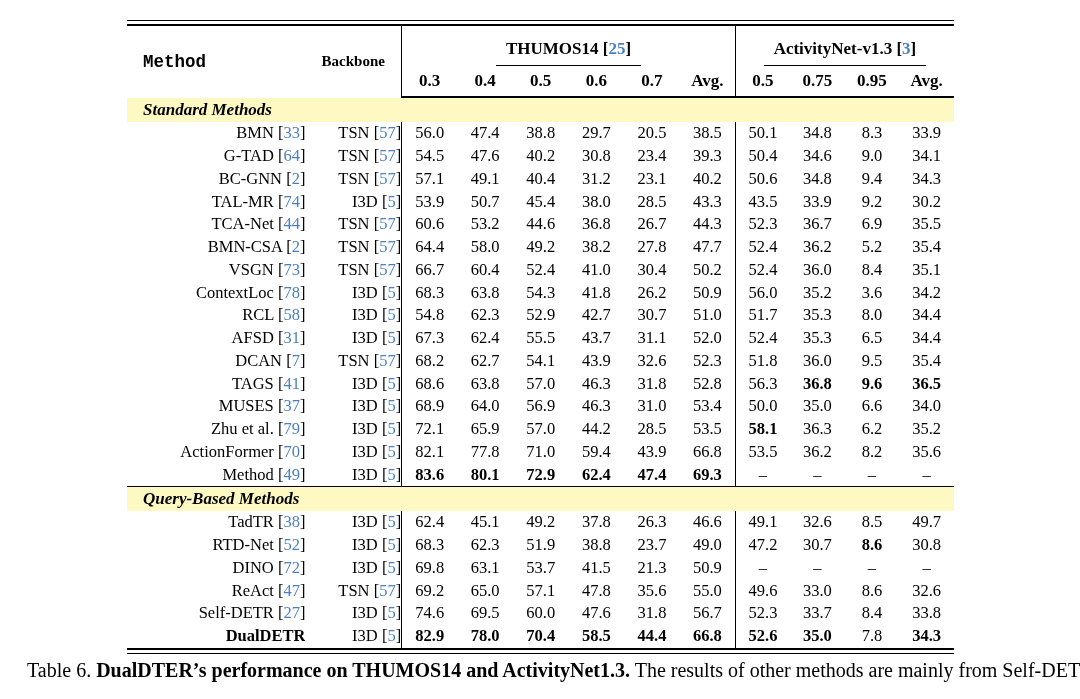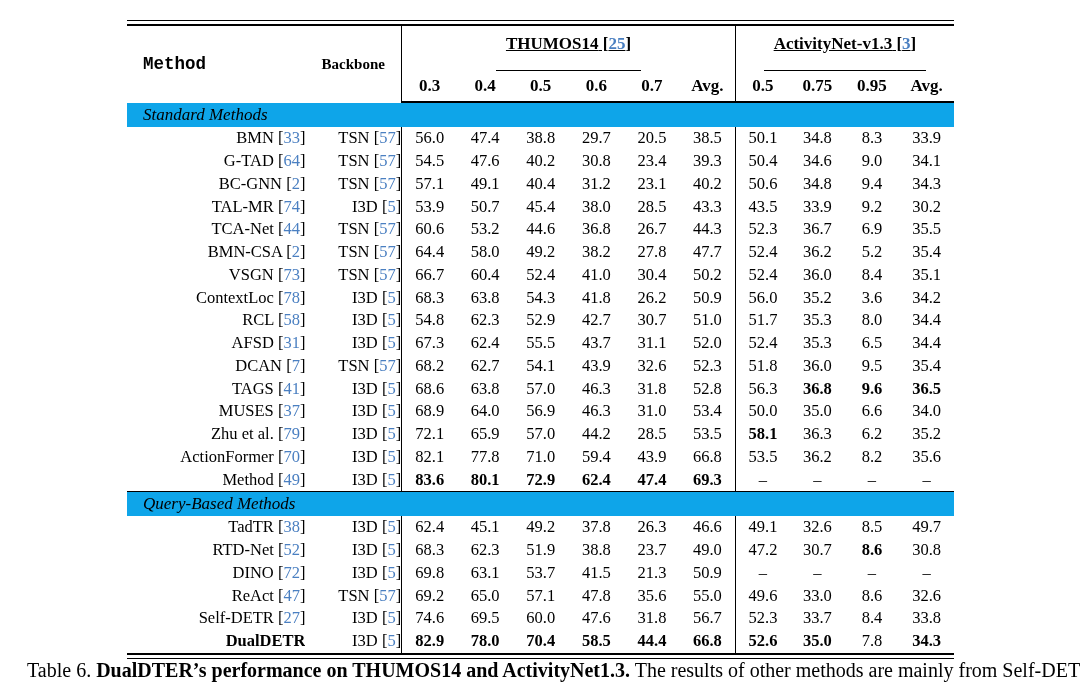--- a/index.html
+++ b/index.html
@@ -47,35 +47,34 @@
     overflow: hidden;
   }
   thead th { font-weight: bold; font-size: 17px; }
   tr.group-row th { height: 33px; }
   tr.thresh-row th { height: 30px; border-bottom: 2.2px solid #000; }
   th.method-h { text-align: left; padding-left: 16px; font-size: 17.5px; font-family: Liberation Mono, monospace; }
   th.backbone-h { text-align: center; font-size: 15px; }
   th.group-h .cmid {
     display: inline-block;
     border-bottom: 1.1px solid #000;
-    padding: 5px 10px 16px 10px;
-    margin-top: 3px;
-    text-decoration: underline;
+    padding: 5px 10px 6px 10px;
+    margin-top: 8px;
   }
   .vl { border-left: 1.1px solid #000; }
 
   tbody td { height: 22.75px; font-size: 16.5px; text-align: center; }
   td.method-cell { text-align: right; padding-left: 16px; }
   td.backbone-cell { text-align: right; }
 
   tr.band td {
-    background: #0ea5e9;
+    background: #fef9c3;
     text-align: left;
     padding-left: 16px;
-    font-weight: normal;
+    font-weight: bold;
     font-style: italic;
     font-size: 17px;
     height: 24px;
   }
   tr.band.band-sep td { border-top: 1.1px solid #000; }
 
   .cite { color: #4a7fc1; }
   .b { font-weight: bold; }
 
   .caption {

